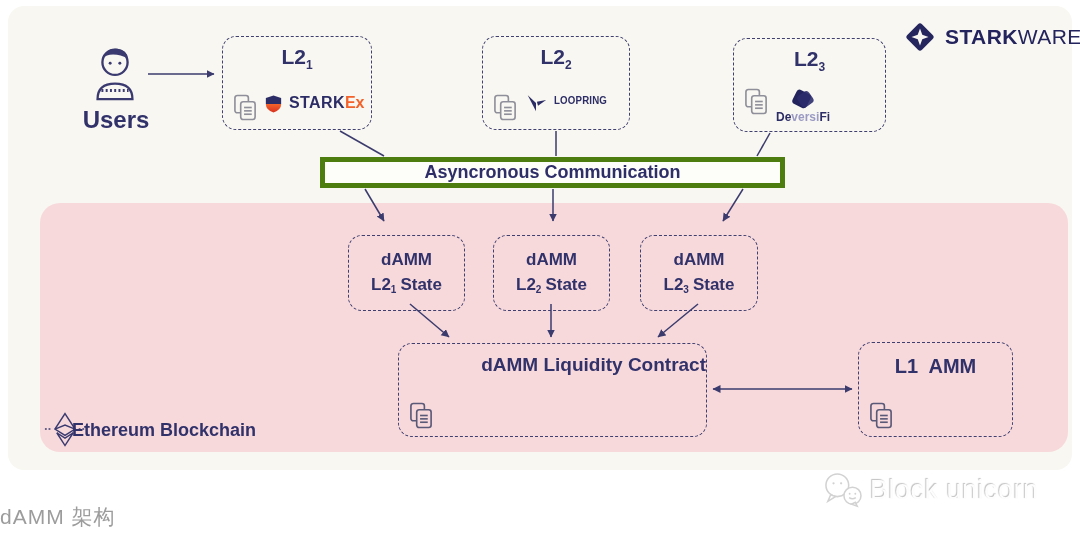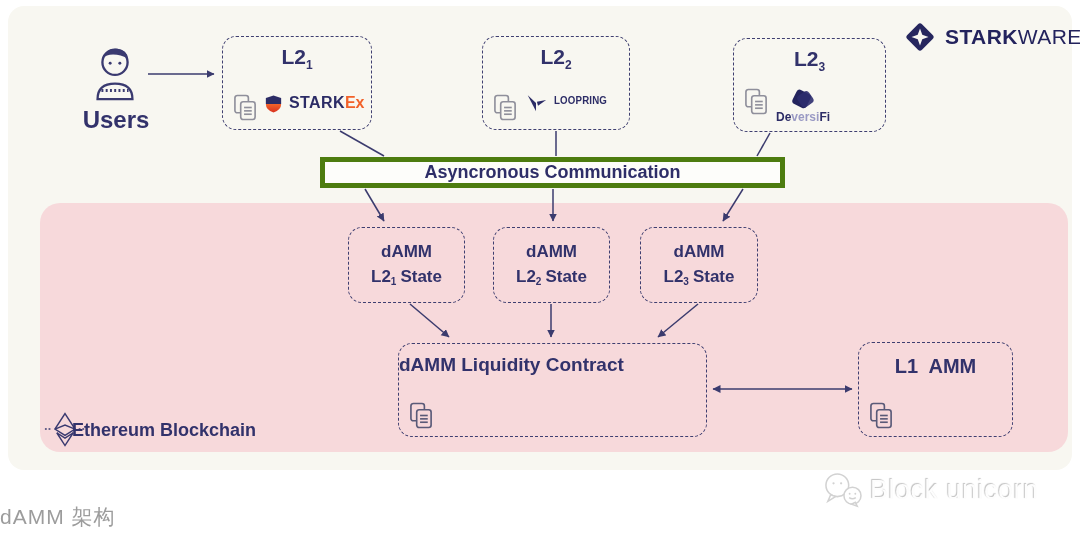--- a/index.html
+++ b/index.html
@@ -25,28 +25,28 @@
   .loopring-word{font-size:11px;font-weight:800;color:#2c2c66;letter-spacing:.2px;transform:scaleX(.88);transform-origin:left;}
   .dvf{display:flex;flex-direction:column;align-items:center;line-height:1;}
   .dvf-word{font-size:12px;font-weight:800;color:#2c2c66;margin-top:1px;}
   .dvf-word .lt{color:#9a9ac4;font-weight:600;}
 
   
   .commbox{left:320px;top:157px;width:465px;height:31px;background:#fdfdfa;border:5px solid #4d7c0f;box-sizing:border-box;display:flex;align-items:center;justify-content:center;}
   .commlabel{font-size:18px;font-weight:bold;color:#2e2e68;}
 
   
-  .statebox{top:227px;height:76px;display:flex;flex-direction:column;align-items:center;justify-content:center;line-height:1.45;}
+  .statebox{top:235px;height:76px;display:flex;flex-direction:column;align-items:center;justify-content:center;line-height:1.45;}
   .stateline{font-size:17px;font-weight:bold;color:#32326b;}
   .stateline .subsc{font-size:10px;top:3px;}
   .stateline .post{margin-left:4px;}
 
   
   .liqbox{left:398px;top:343px;width:309px;height:94px;}
-  .liqtitle{position:absolute;top:10px;width:100%;text-align:left;font-size:19px;font-weight:bold;color:#32326b;}
+  .liqtitle{position:absolute;top:10px;width:100%;text-align:right;font-size:19px;font-weight:bold;color:#32326b;}
   .l1box{left:858px;top:342px;width:155px;height:95px;}
   .l1title{position:absolute;top:12px;width:100%;text-align:center;font-size:20px;font-weight:bold;color:#32326b;white-space:pre;}
   .docbl{position:absolute;left:10px;bottom:7px;}
 
   
   .userslabel{left:70px;top:106px;width:92px;text-align:center;font-size:24px;font-weight:bold;color:#32326b;}
 
   
   .swwrap{left:903px;top:20px;display:flex;align-items:center;gap:8px;}
   .swword{font-size:21px;color:#23235d;letter-spacing:.4px;}

